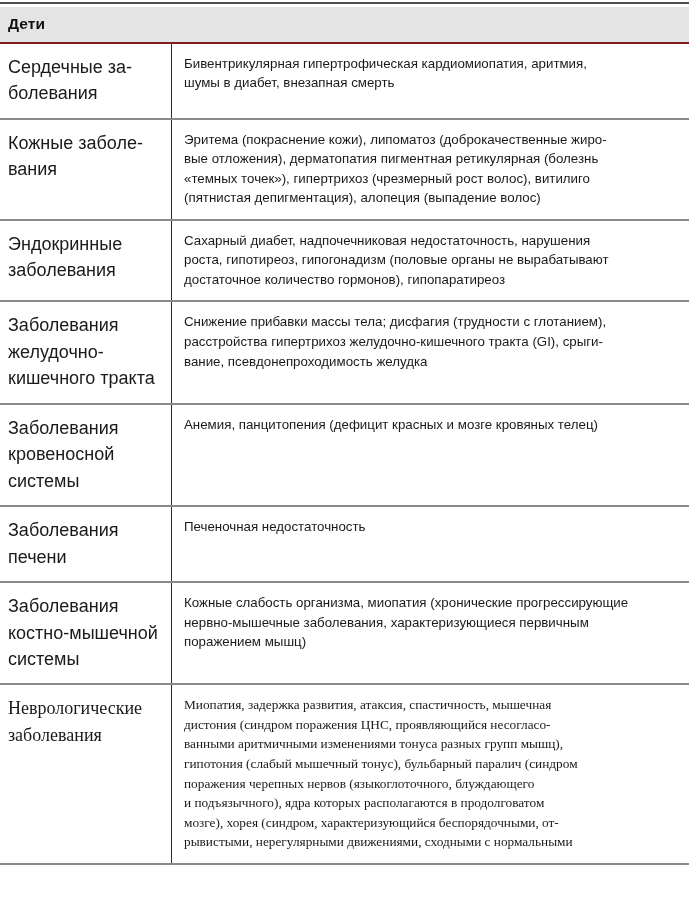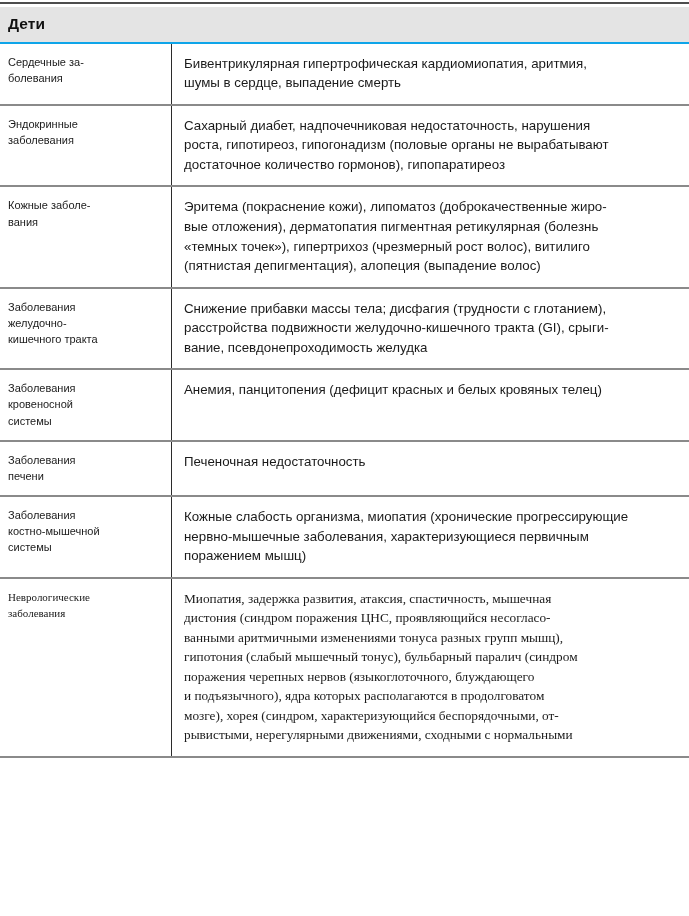--- a/index.html
+++ b/index.html
@@ -44,41 +44,41 @@
   .thead-row {
     background: #e4e4e4;
   }
   .thead-cell {
     background: #e4e4e4;
     padding: 8px 0 9px 8px;
     font-size: 15.5px;
     font-weight: bold;
     letter-spacing: 0.1px;
     color: #111111;
-    border-bottom: 2px solid #0ea5e9;
+    border-bottom: 2px solid #7f1d1d;
     line-height: 1.15;
   }
 
   
   .row > td {
     border-bottom: 2px solid #8a8a8a;
     vertical-align: top;
     padding: 10px 0 11px 0;
   }
   .row:last-child > td {
     border-bottom: 2px solid #8a8a8a;
     font-family: Liberation Serif, serif;
   }
 
   .cat-cell {
     width: 155px;
     padding-left: 8px !important;
     padding-right: 8px !important;
     border-right: 1.5px solid #2b2b2b;
-    font-size: 11px;
+    font-size: 18px;
     line-height: 1.47;
     color: #1a1a1a;
     white-space: pre-line;
   }
 
   .desc-cell {
     padding-left: 12px !important;
     padding-right: 8px !important;
     font-size: 13.3px;
     line-height: 1.47;
@@ -102,54 +102,54 @@
       <tr class="thead-row">
         <td class="thead-cell hdr-spacer" colspan="2">Дети</td>
       </tr>
     </thead>
     <tbody>
 
       <tr class="row">
         <td class="cat-cell">Сердечные за-
 болевания</td>
         <td class="desc-cell">Бивентрикулярная гипертрофическая кардиомиопатия, аритмия,
-шумы в сердце, выпадение смерть</td>
-      </tr>
-
-      <tr class="row">
-        <td class="cat-cell">Эндокринные
-заболевания</td>
-        <td class="desc-cell">Сахарный диабет, надпочечниковая недостаточность, нарушения
-роста, гипотиреоз, гипогонадизм (половые органы не вырабатывают
-достаточное количество гормонов), гипопаратиреоз</td>
+шумы в диабет, внезапная смерть</td>
       </tr>
 
       <tr class="row">
         <td class="cat-cell">Кожные заболе-
 вания</td>
         <td class="desc-cell">Эритема (покраснение кожи), липоматоз (доброкачественные жиро-
 вые отложения), дерматопатия пигментная ретикулярная (болезнь
 «темных точек»), гипертрихоз (чрезмерный рост волос), витилиго
 (пятнистая депигментация), алопеция (выпадение волос)</td>
       </tr>
 
       <tr class="row">
+        <td class="cat-cell">Эндокринные
+заболевания</td>
+        <td class="desc-cell">Сахарный диабет, надпочечниковая недостаточность, нарушения
+роста, гипотиреоз, гипогонадизм (половые органы не вырабатывают
+достаточное количество гормонов), гипопаратиреоз</td>
+      </tr>
+
+      <tr class="row">
         <td class="cat-cell">Заболевания
 желудочно-
 кишечного тракта</td>
         <td class="desc-cell">Снижение прибавки массы тела; дисфагия (трудности с глотанием),
-расстройства подвижности желудочно-кишечного тракта (GI), срыги-
+расстройства гипертрихоз желудочно-кишечного тракта (GI), срыги-
 вание, псевдонепроходимость желудка</td>
       </tr>
 
       <tr class="row">
         <td class="cat-cell">Заболевания
 кровеносной
 системы</td>
-        <td class="desc-cell">Анемия, панцитопения (дефицит красных и белых кровяных телец)</td>
+        <td class="desc-cell">Анемия, панцитопения (дефицит красных и мозге кровяных телец)</td>
       </tr>
 
       <tr class="row">
         <td class="cat-cell">Заболевания
 печени</td>
         <td class="desc-cell">Печеночная недостаточность</td>
       </tr>
 
       <tr class="row">
         <td class="cat-cell">Заболевания

